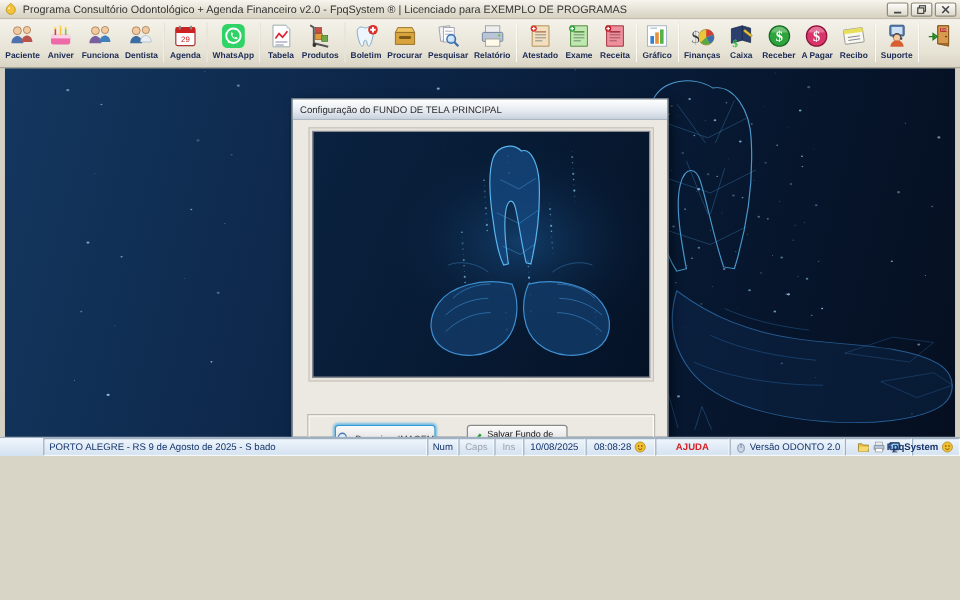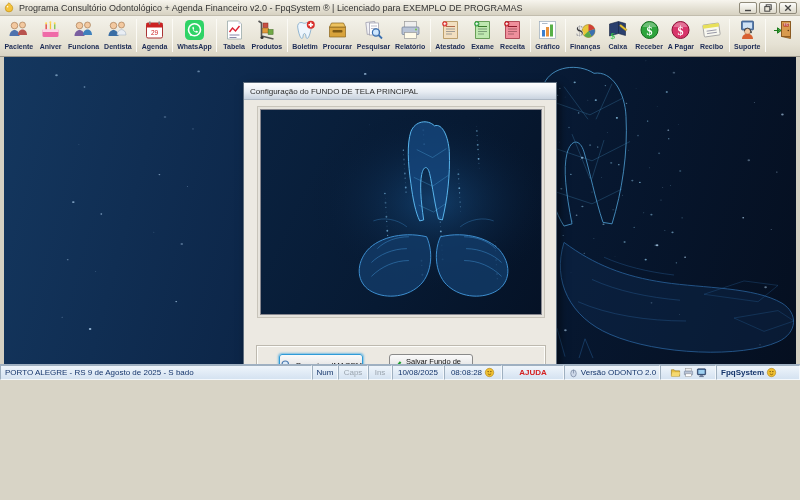--- a/index.html
+++ b/index.html
@@ -62,32 +62,32 @@
     background:linear-gradient(#fafafa,#e8e8e8 45%,#d6d6d6 46%,#e6e6e6);
     border:1px solid #8a8a8a; border-radius:3px; display:flex; align-items:center;
     justify-content:center; gap:3px; font-size:7.5px; color:#111; cursor:default; }
   .dlg-btn svg { width:13px; height:13px; flex:0 0 auto; }
   .dlg-btn.focused { border:1px solid #2f9bd8; box-shadow:0 0 2px 1px rgba(70,170,225,.7); }
   .b1 { left:22px; } .b2 { left:114px;margin-left:18px; } .b3 { left:206px; }
 
   
   .statusbar { height:16px; display:flex; align-items:stretch;
     background:linear-gradient(#f0f6fc,#d3e1f0); border-top:1px solid #9fb0c2;
-    font-size:8px; color:#15356b; }
+    font-size:8px; color:#15356b;padding-left:36px; }
   .sp { display:flex; align-items:center; padding:0 4px; white-space:nowrap;
     border:1px solid; border-color:#9fb0c0 #f4f8fc #f4f8fc #9fb0c0; gap:2px; }
   .sp.loc { flex:1; overflow:hidden; }
   .sp.off { color:#9aa4ae; }
   .sp.red { color:#d42222; font-weight:bold; justify-content:center; }
   .sp svg { width:11px; height:11px; flex:0 0 auto; }
   .w-num{width:26px;justify-content:center}.w-caps{width:30px;justify-content:center}
   .w-ins{width:24px;justify-content:center}.w-date{width:52px;justify-content:center}
   .w-time{width:58px;justify-content:center}.w-master{width:62px}
   .w-version{width:96px;justify-content:center}.w-tools{width:56px;justify-content:center}
-  .w-brand{width:84px;justify-content:flex-start}
+  .w-brand{width:40px;justify-content:flex-end}
 </style>
 </head>
 <body>
 
 <div class="app">
 
   <div class="titlebar">
     <svg class="app-ico" viewBox="0 0 16 16">
         <path d="M8 1c2.2 2.6 5 3.6 5 7.2A5 5 0 0 1 3 8.2C3 4.6 5.8 3.6 8 1z" fill="#f5c33b" stroke="#b8860b" stroke-width=".8"></path>
         <circle cx="6.2" cy="6.4" r="1" fill="#fff"></circle>

